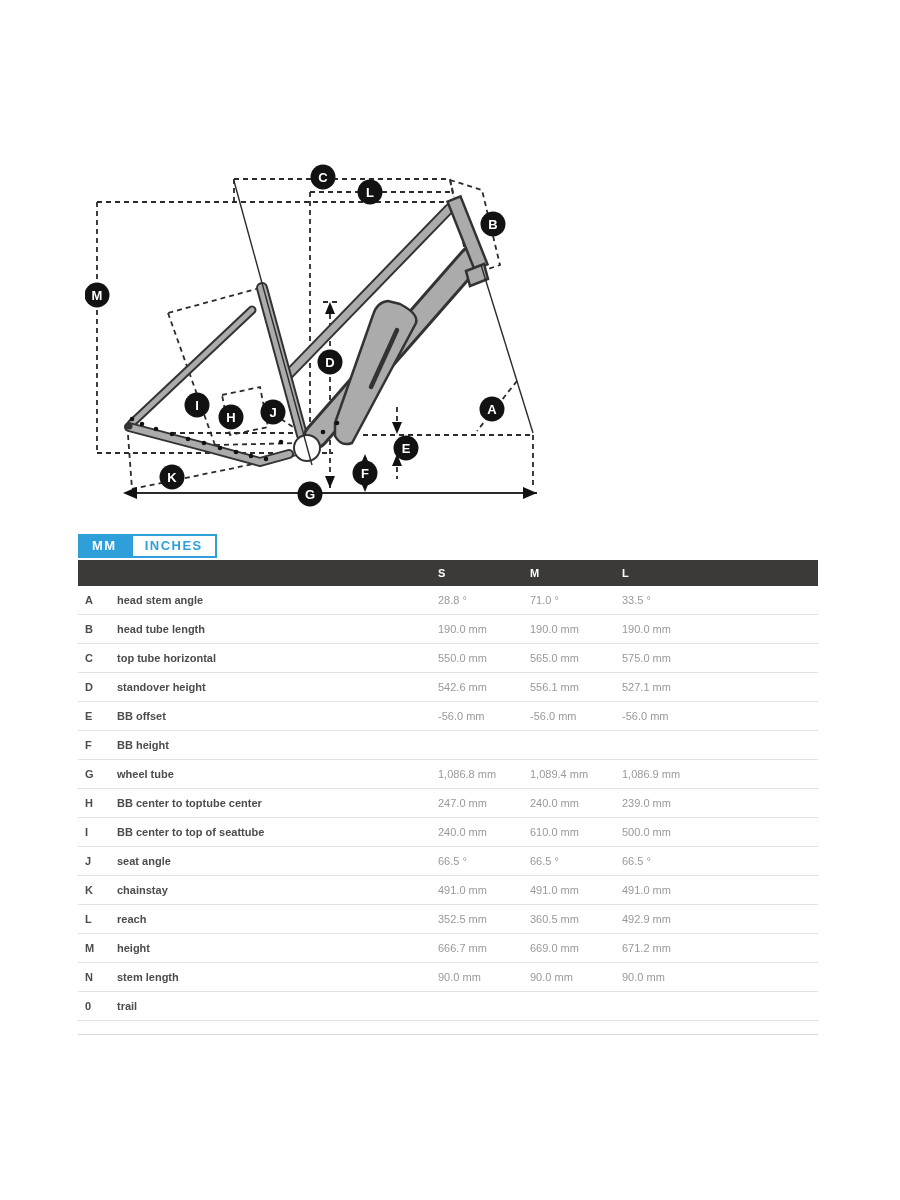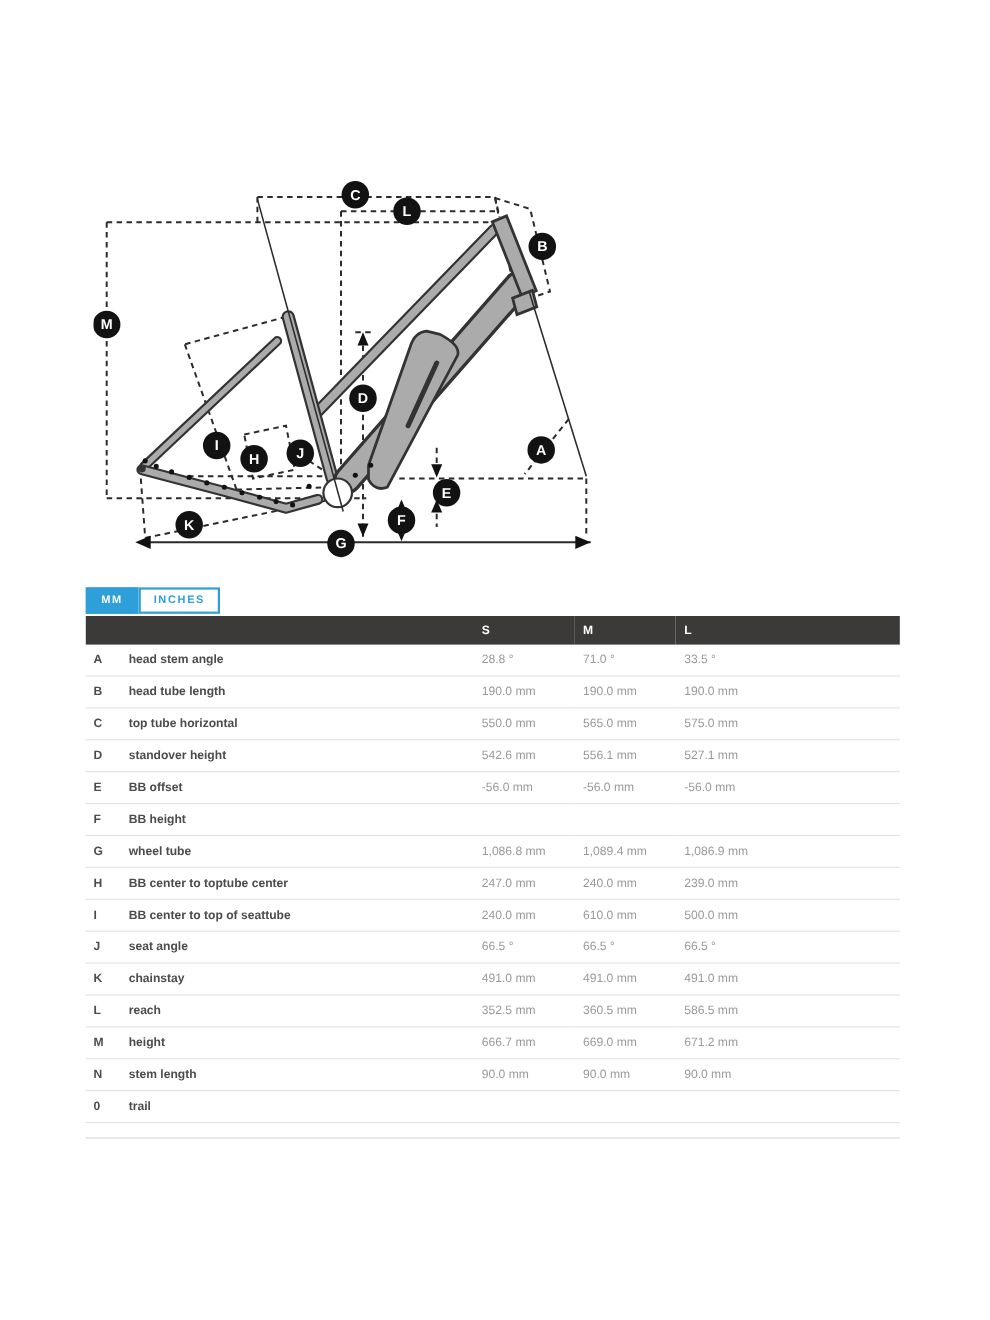--- a/index.html
+++ b/index.html
@@ -4,21 +4,21 @@
 <style>
   html,body{margin:0;padding:0;background:#fff;}
   .page{position:relative;width:900px;height:1200px;background:#fff;overflow:hidden;
         font-family:"Liberation Sans",sans-serif;}
   
   .diagram{position:absolute;left:85px;top:155px;width:460px;height:360px;}
   .diagram svg{display:block;}
   .diagram text{font-family:"Liberation Sans",sans-serif;font-weight:bold;font-size:13px;fill:#fff;}
   
   .tabs{position:absolute;left:78px;top:534px;display:flex;align-items:stretch;}
-  .tab{box-sizing:border-box;height:24px;padding:0 12px;font-size:10px;font-weight:bold;
+  .tab{box-sizing:border-box;height:24px;padding:0 12px;font-size:13px;font-weight:bold;
        letter-spacing:1.5px;font-family:"Liberation Sans",sans-serif;cursor:pointer;
        border:2px solid #2e9fd8;background:#fff;color:#2e9fd8;line-height:20px;}
   .tab.active{background:#2e9fd8;color:#fff;}
   
   .table-wrap{position:absolute;left:78px;top:560px;width:740px;
               border-bottom:1px solid #d8d8d8;padding-bottom:13px;}
   table{width:100%;border-collapse:collapse;table-layout:fixed;font-size:11px;}
   col.c-letter{width:32px;} col.c-name{width:320px;}
   col.c-s{width:92px;} col.c-m{width:92px;} col.c-l{width:204px;}
   thead th{background:#3b3a39;color:#fff;font-weight:bold;text-align:left;
@@ -282,21 +282,21 @@
     <td>491.0 mm</td>
     <td>491.0 mm</td>
     <td>491.0 mm</td>
   </tr>
 
   <tr>
     <td class="letter">L</td>
     <td class="name">reach</td>
     <td>352.5 mm</td>
     <td>360.5 mm</td>
-    <td>586.5 mm</td>
+    <td>492.9 mm</td>
   </tr>
 
   <tr>
     <td class="letter">M</td>
     <td class="name">height</td>
     <td>666.7 mm</td>
     <td>669.0 mm</td>
     <td>671.2 mm</td>
   </tr>
 

